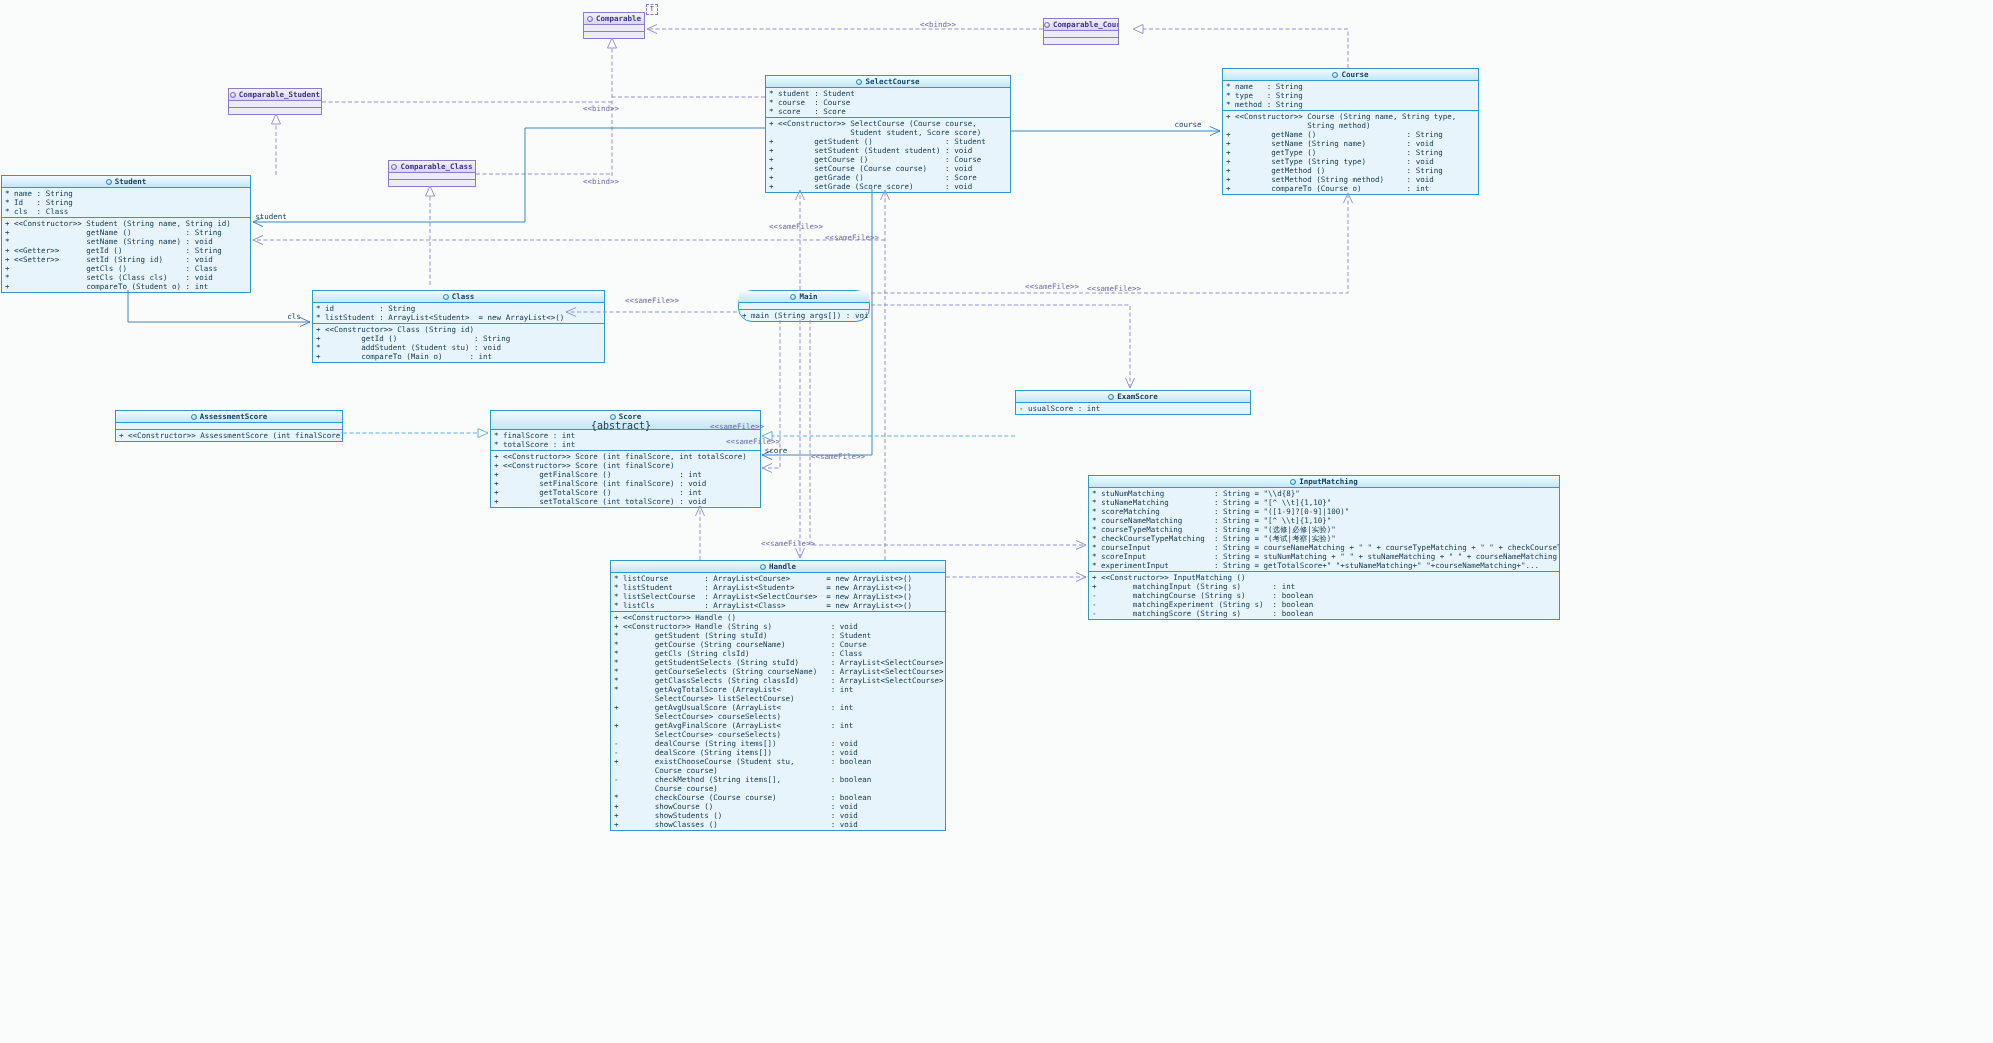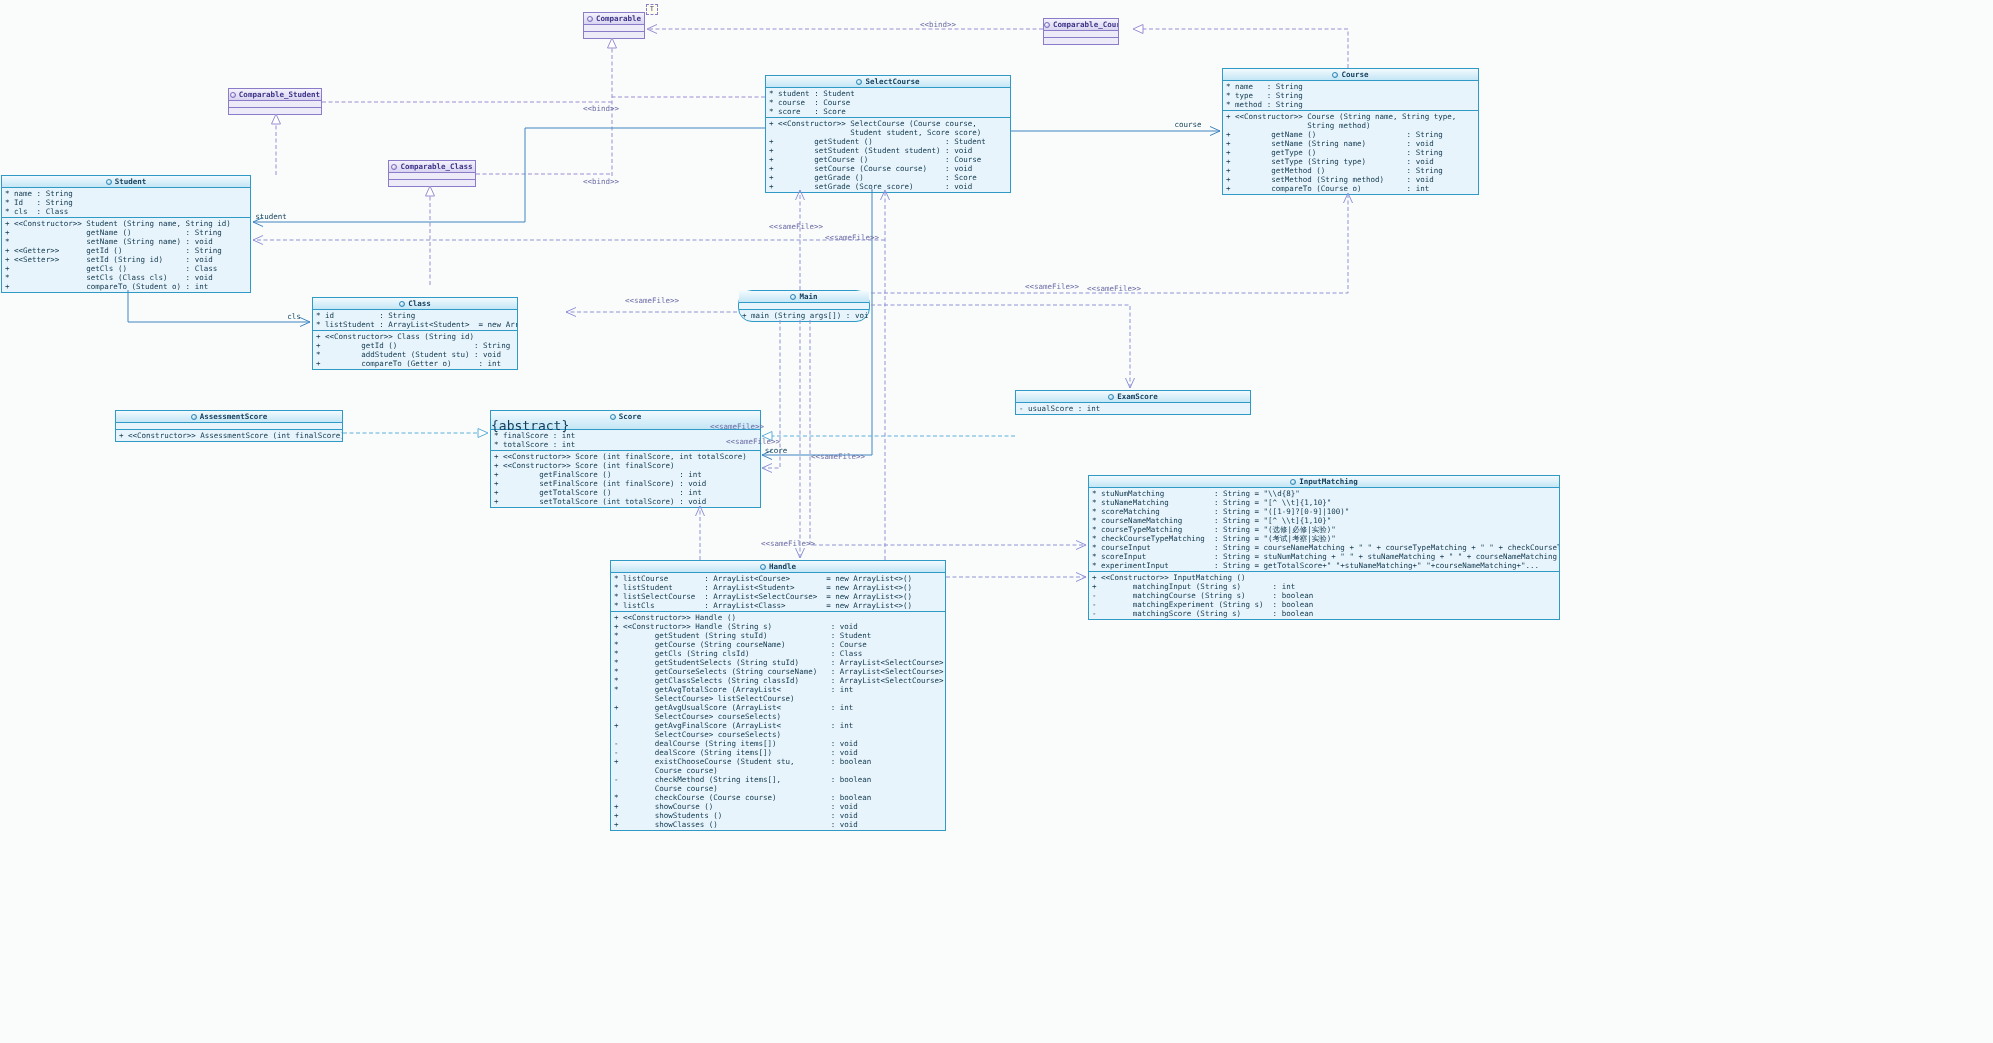--- a/index.html
+++ b/index.html
@@ -4,21 +4,21 @@
 <style>
   *{box-sizing:border-box;margin:0;padding:0}
   body{background:#fafbfb;font-family:"DejaVu Sans Mono",monospace}
   #stage{position:relative;width:1993px;height:1043px;overflow:hidden;background:#fafbfb}
   #edges{position:absolute;left:0;top:0;z-index:2;pointer-events:none}
   .uml{position:absolute;border:1px solid;z-index:1}
   .uml.blue{border-color:#2f9ac6;background:#e7f4fb}
   .uml.purple{border-color:#8a7cc8;background:#edebf8}
   .hd{font-size:7.5px;font-weight:bold;text-align:center}
   .hd .nm{line-height:11px;white-space:nowrap;overflow:hidden}
-  .hd .ab{font-size:13px;line-height:7px;font-weight:normal;text-align:left;padding-right:9px}
+  .hd .ab{font-size:10px;line-height:7px;font-weight:normal;text-align:center;padding-right:9px}
   .blue .hd{background:linear-gradient(#f2fafe,#c4e6f5);color:#123c5a}
   .purple .hd{background:linear-gradient(#f3f2fc,#d9d4f1);color:#3d3488}
   .ic{display:inline-block;width:6px;height:6px;border-radius:50%;margin-right:3px;vertical-align:-1px}
   .blue .ic{background:radial-gradient(circle at 35% 35%,#ffffff,#74c2e4);border:1px solid #2f86b5}
   .purple .ic{background:radial-gradient(circle at 35% 35%,#ffffff,#b0a6dd);border:1px solid #7b6cc0}
   .sec{border-top:1px solid;padding:1px 0}
   .blue .sec{border-color:#2f9ac6}
   .purple .sec{border-color:#8a7cc8}
   .sec.empty{height:7px;padding:0}
   .row{font-size:7.5px;line-height:9px;white-space:pre;overflow:hidden;padding-left:3px;color:#10384f}
@@ -163,33 +163,33 @@
         <div class="row">+ &lt;&lt;Constructor&gt;&gt; Student (String name, String id)</div>
         <div class="row">+                 getName ()            : String</div>
         <div class="row">*                 setName (String name) : void</div>
         <div class="row">+ &lt;&lt;Getter&gt;&gt;      getId ()              : String</div>
         <div class="row">+ &lt;&lt;Setter&gt;&gt;      setId (String id)     : void</div>
         <div class="row">+                 getCls ()             : Class</div>
         <div class="row">*                 setCls (Class cls)    : void</div>
         <div class="row">+                 compareTo (Student o) : int</div>
       </div>
     </div>
-    <div class="uml blue" style="left: 312px; top: 297px; width: 206px;">
+    <div class="uml blue" style="left: 312px; top: 290px; width: 293px;">
       <div class="hd">
         <div class="nm"><span class="ic"></span><span>Class</span></div>
       </div>
       <div class="sec">
         <div class="row">* id          : String</div>
         <div class="row">* listStudent : ArrayList&lt;Student&gt;  = new ArrayList&lt;&gt;()</div>
       </div>
       <div class="sec">
         <div class="row">+ &lt;&lt;Constructor&gt;&gt; Class (String id)</div>
         <div class="row">+         getId ()                 : String</div>
         <div class="row">*         addStudent (Student stu) : void</div>
-        <div class="row">+         compareTo (Getter o)      : int</div>
+        <div class="row">+         compareTo (Main o)      : int</div>
       </div>
     </div>
     <div class="uml blue" style="left: 738px; top: 290px; width: 132px; border-radius: 14px;">
       <div class="hd">
         <div class="nm"><span class="ic"></span><span>Main</span></div>
       </div>
       <div class="sec empty"></div>
       <div class="sec">
         <div class="row">+ main (String args[]) : void</div>
       </div>

